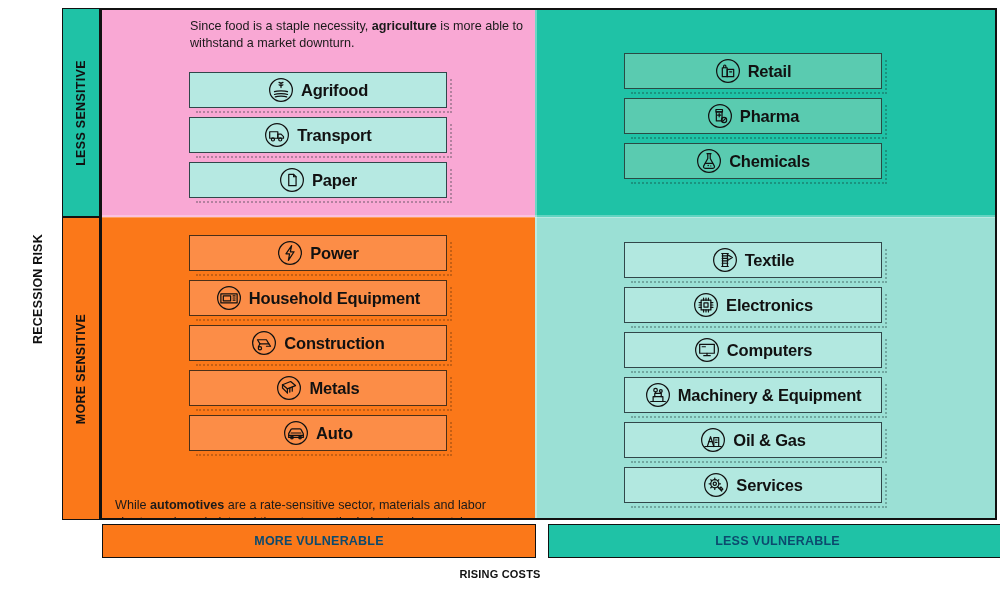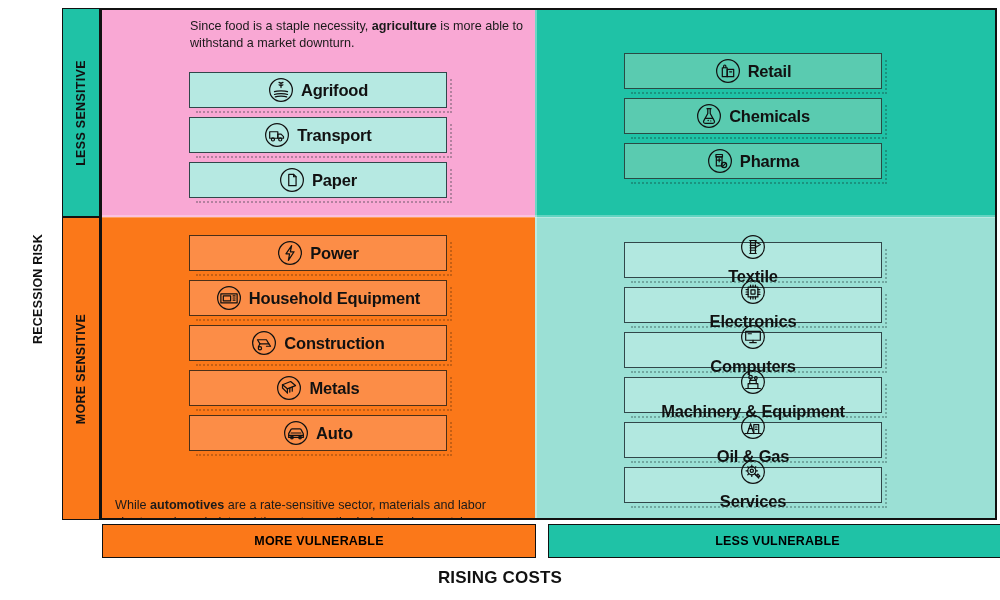--- a/index.html
+++ b/index.html
@@ -92,36 +92,36 @@
     font-size:16.5px;font-weight:bold;color:#111;letter-spacing:-.2px;
     white-space:nowrap;
   }
   .item .ico{width:26px;height:26px;flex:0 0 26px;display:block;}
   .item .ico svg{display:block;width:26px;height:26px;}
 
   
   #list-tl .item{width:258px;background:#B6E9E2;border-color:#31474a;text-align:right;}
   #list-tr .item{width:258px;background:#5ACBB0;border-color:#2a4a44;}
   #list-bl .item{width:258px;background:#FC8D47;border-color:#4a2f18;}
-  #list-br .item{width:258px;background:#B2E8E0;border-color:#31474a;flex-direction:column;}
+  #list-br .item{width:258px;background:#B2E8E0;border-color:#31474a;}
   #list-bl .item::after{border-right-color:rgba(90,45,10,.33);border-bottom-color:rgba(90,45,10,.33);}
 
   
   .x-band{
     position:absolute;top:524px;height:34px;
     display:flex;align-items:center;justify-content:center;
     border:1px solid #111;box-sizing:border-box;
-    font-size:12.5px;font-weight:bold;letter-spacing:.2px;color:#000000;
+    font-size:12.5px;font-weight:bold;letter-spacing:.2px;color:#0c4a6e;
   }
   #x-band-0{left:102px;width:434px;background:#FB7819;}
   #x-band-1{left:548px;width:459px;background:#1FC2A6;}
 
   #x-axis-title{
     position:absolute;left:0;top:568px;width:1000px;text-align:center;
-    font-size:17px;font-weight:bold;letter-spacing:.2px;color:#111;
+    font-size:11px;font-weight:bold;letter-spacing:.2px;color:#111;
   }
 </style>
 </head>
 <body>
 
 <div id="matrix-root">
 
   <div id="y-axis-title">RECESSION RISK</div>
 
   <div class="y-band" id="y-band-0">
@@ -182,40 +182,40 @@
               <path fill="none" stroke="#111" stroke-width="1.5" stroke-linecap="round" stroke-linejoin="round" d="M15 14h8v9h-8z"></path>
               <path fill="none" stroke="#111" stroke-width="1.5" stroke-linecap="round" stroke-linejoin="round" d="M18 17h2.5"></path>
             </svg>
           </span>
           <span class="lbl">Retail</span>
         </div>
         <div class="item">
           <span class="ico">
             <svg viewBox="0 0 32 32">
               <circle cx="16" cy="16" r="14" fill="none" stroke="#111" stroke-width="1.5"></circle>
-              <path fill="none" stroke="#111" stroke-width="1.5" stroke-linecap="round" stroke-linejoin="round" d="M13.5 7h5M14.5 7v6L9.5 22a2 2 0 0 0 1.7 3h9.6a2 2 0 0 0 1.7-3l-5-9V7"></path>
-              <path fill="none" stroke="#111" stroke-width="1.5" stroke-linecap="round" stroke-linejoin="round" d="M11.5 19h9"></path>
-              <circle cx="15" cy="21.5" r=".9" fill="#111"></circle>
-              <circle cx="18.2" cy="22" r=".7" fill="#111"></circle>
-            </svg>
-          </span>
-          <span class="lbl">Chemicals</span>
-        </div>
-        <div class="item">
-          <span class="ico">
-            <svg viewBox="0 0 32 32">
-              <circle cx="16" cy="16" r="14" fill="none" stroke="#111" stroke-width="1.5"></circle>
               <path fill="none" stroke="#111" stroke-width="1.5" stroke-linecap="round" stroke-linejoin="round" d="M11 8h8v3h-8z"></path>
               <path fill="none" stroke="#111" stroke-width="1.5" stroke-linecap="round" stroke-linejoin="round" d="M11.5 11h7v11h-7z"></path>
               <path fill="none" stroke="#111" stroke-width="1.5" stroke-linecap="round" stroke-linejoin="round" d="M13 15h4M15 13v4"></path>
               <circle cx="21" cy="21" r="3.2" fill="none" stroke="#111" stroke-width="1.5" stroke-linecap="round" stroke-linejoin="round"></circle>
               <path fill="none" stroke="#111" stroke-width="1.5" stroke-linecap="round" stroke-linejoin="round" d="M19 23l4-4"></path>
             </svg>
           </span>
           <span class="lbl">Pharma</span>
+        </div>
+        <div class="item">
+          <span class="ico">
+            <svg viewBox="0 0 32 32">
+              <circle cx="16" cy="16" r="14" fill="none" stroke="#111" stroke-width="1.5"></circle>
+              <path fill="none" stroke="#111" stroke-width="1.5" stroke-linecap="round" stroke-linejoin="round" d="M13.5 7h5M14.5 7v6L9.5 22a2 2 0 0 0 1.7 3h9.6a2 2 0 0 0 1.7-3l-5-9V7"></path>
+              <path fill="none" stroke="#111" stroke-width="1.5" stroke-linecap="round" stroke-linejoin="round" d="M11.5 19h9"></path>
+              <circle cx="15" cy="21.5" r=".9" fill="#111"></circle>
+              <circle cx="18.2" cy="22" r=".7" fill="#111"></circle>
+            </svg>
+          </span>
+          <span class="lbl">Chemicals</span>
         </div>
       </div>
   </div>
 
   <div class="quadrant" id="quadrant-bl">
     <div class="item-list" id="list-bl">
         <div class="item">
           <span class="ico">
             <svg viewBox="0 0 32 32">
               <circle cx="16" cy="16" r="14" fill="none" stroke="#111" stroke-width="1.5"></circle>

